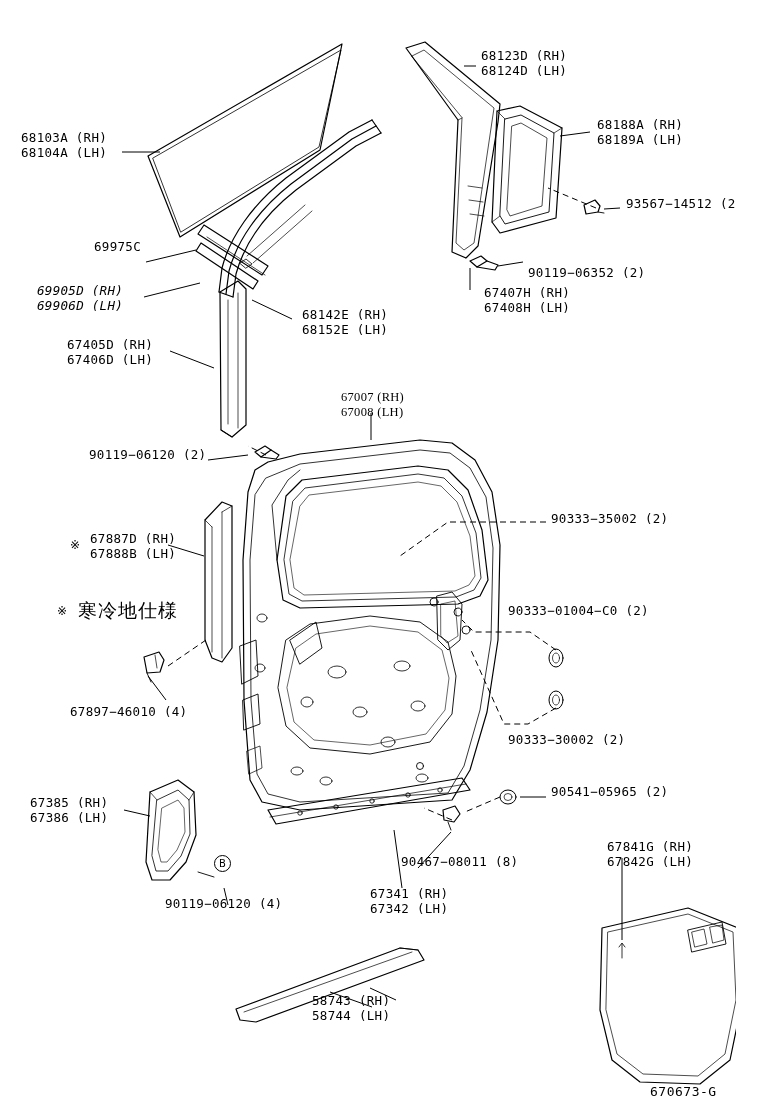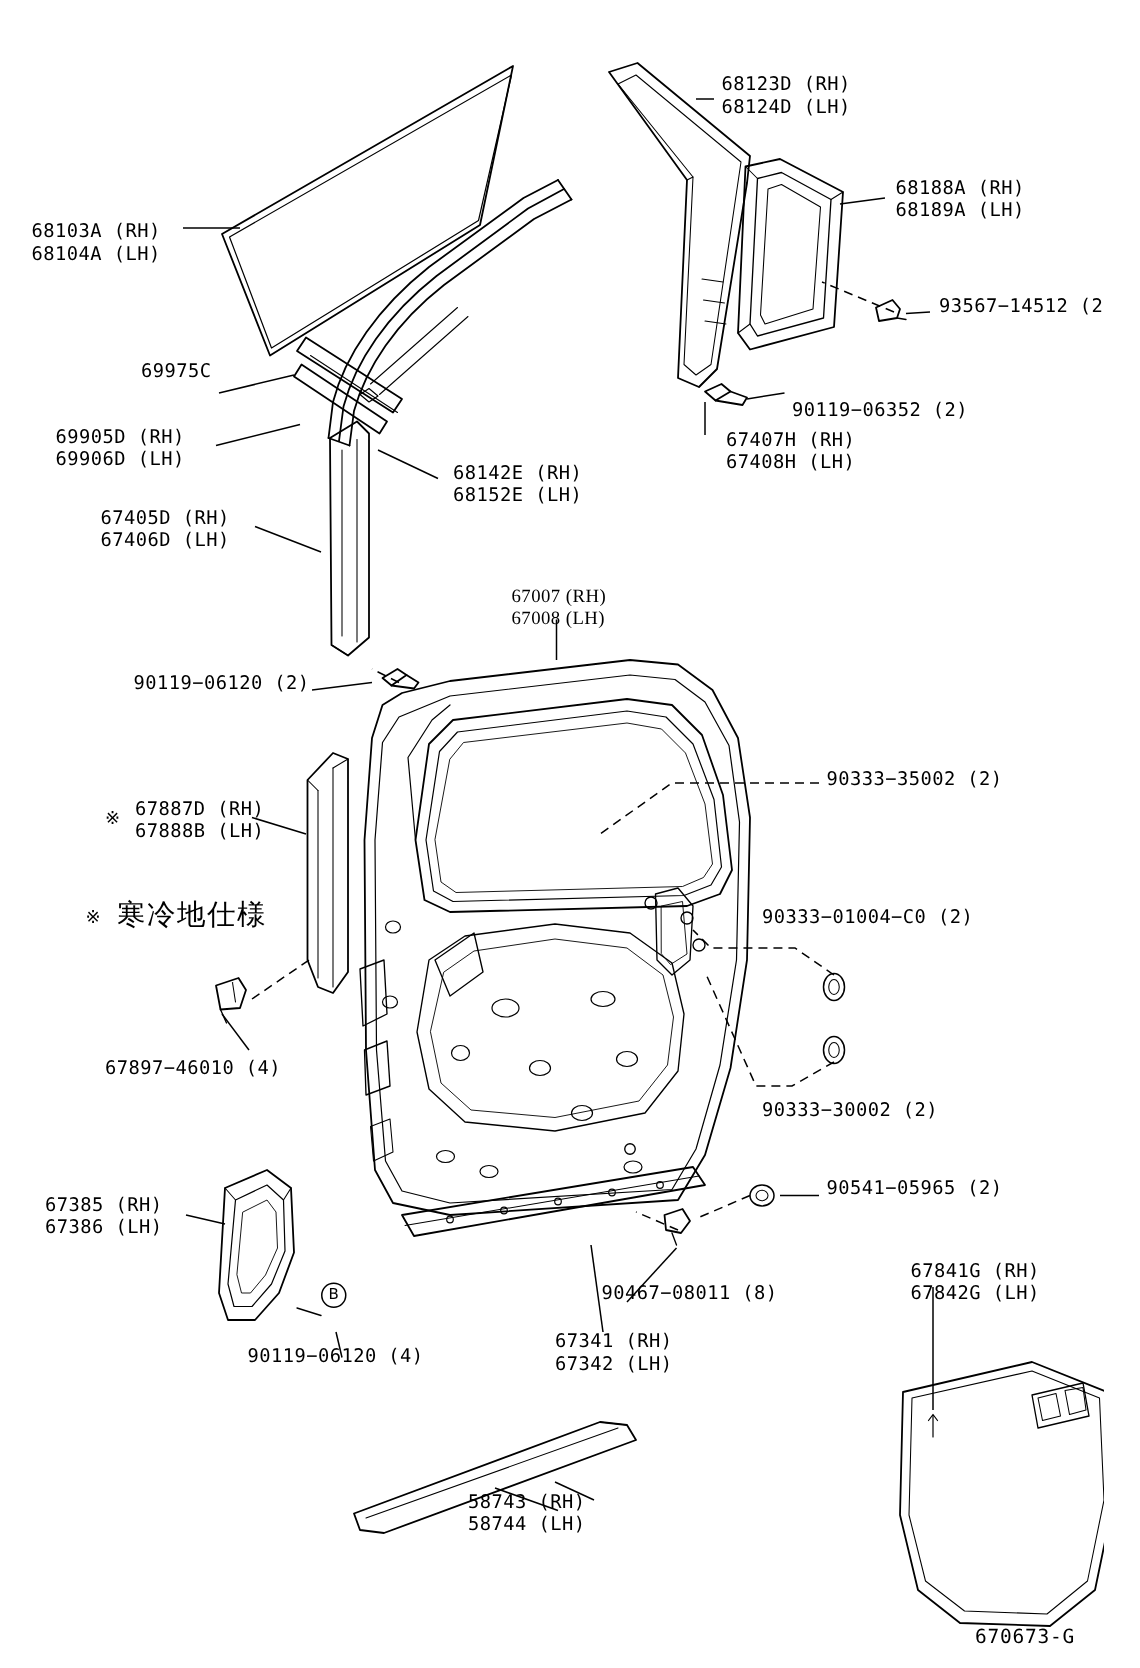--- a/index.html
+++ b/index.html
@@ -238,28 +238,28 @@
       <path d="M556 650 L530 632 L474 632 L462 620"></path>
       <path d="M556 708 L528 724 L504 724 L470 648"></path>
       <path d="M500 797 L465 812"></path>
       <path d="M266 455 L248 446"></path>
       <path d="M452 820 L424 808"></path>
     </g>
   </svg>
 
   <div class="lbl code" style="left:481px; top:48px;">68123D (RH)
 68124D (LH)</div>
-  <div class="lbl code" style="left:21px;  top:130px;margin-top:16px;">68103A (RH)
+  <div class="lbl code" style="left:21px;  top:130px;">68103A (RH)
 68104A (LH)</div>
   <div class="lbl code" style="left:597px; top:117px;">68188A (RH)
 68189A (LH)</div>
   <div class="lbl code" style="left:626px; top:196px;">93567−14512 (2)</div>
   <div class="lbl code" style="left:94px;  top:239px;">69975C</div>
   <div class="lbl code" style="left:528px; top:249px;margin-top:16px;">90119−06352 (2)</div>
-  <div class="lbl code" style="left:37px;  top:283px;">69905D (RH)
+  <div class="lbl code" style="left:37px;  top:283px;font-style:italic;">69905D (RH)
 69906D (LH)</div>
   <div class="lbl code" style="left:484px; top:285px;">67407H (RH)
 67408H (LH)</div>
   <div class="lbl code" style="left:302px; top:307px;">68142E (RH)
 68152E (LH)</div>
   <div class="lbl code" style="left:67px;  top:337px;">67405D (RH)
 67406D (LH)</div>
   <div class="lbl code" style="left:341px; top:390px;font-family:Liberation Serif, serif;">67007 (RH)
 67008 (LH)</div>
   <div class="lbl code" style="left:89px;  top:447px;">90119−06120 (2)</div>

